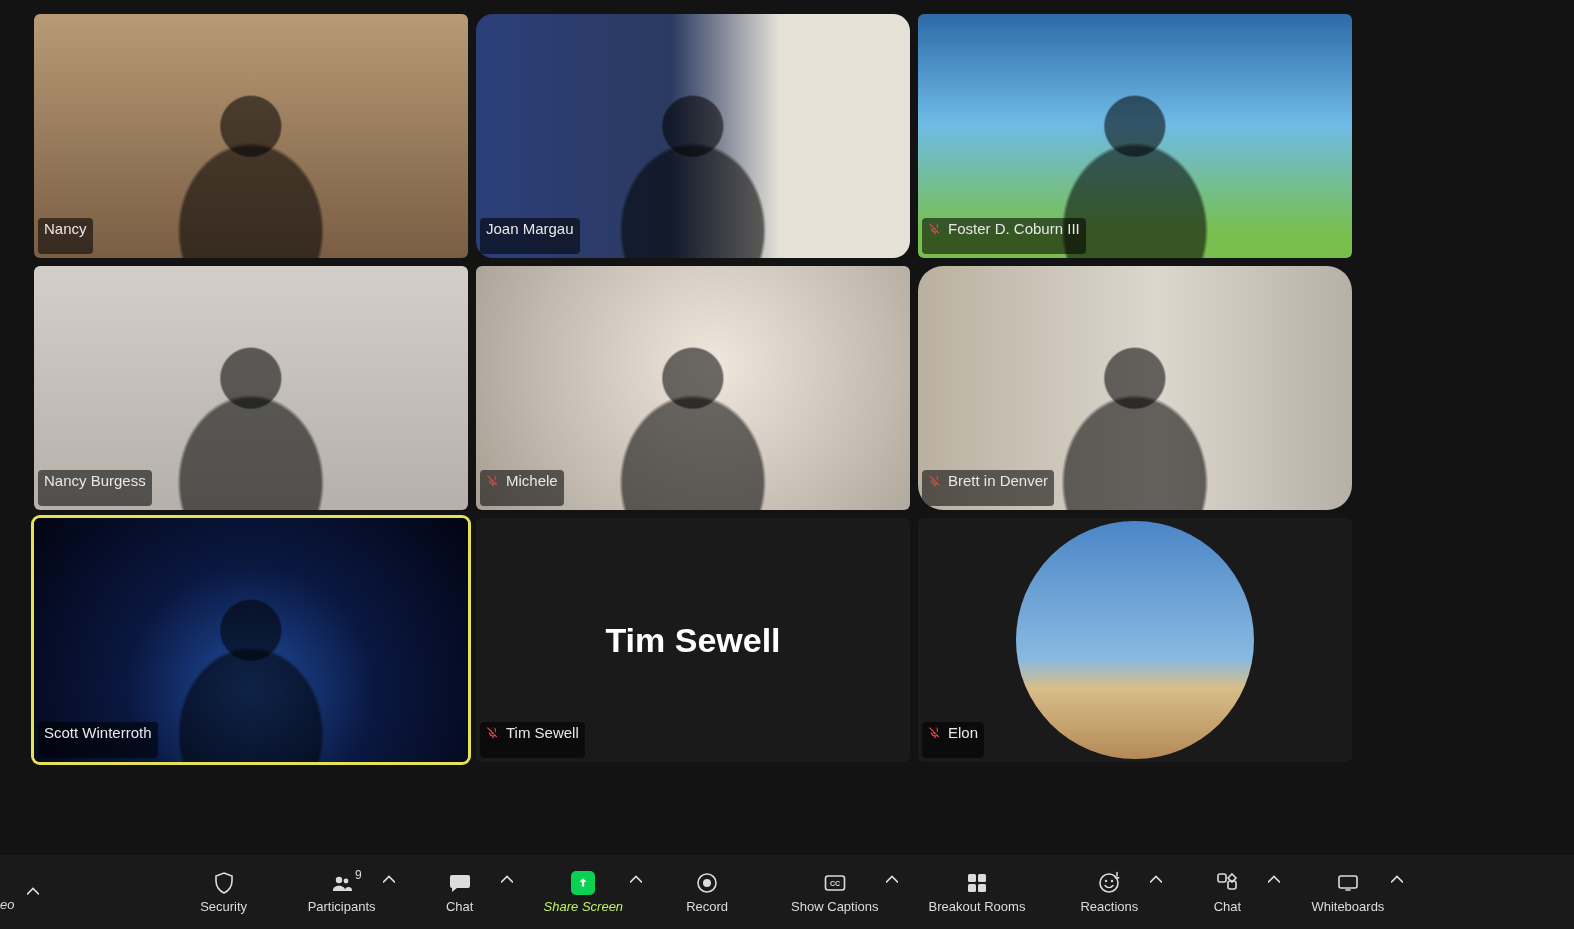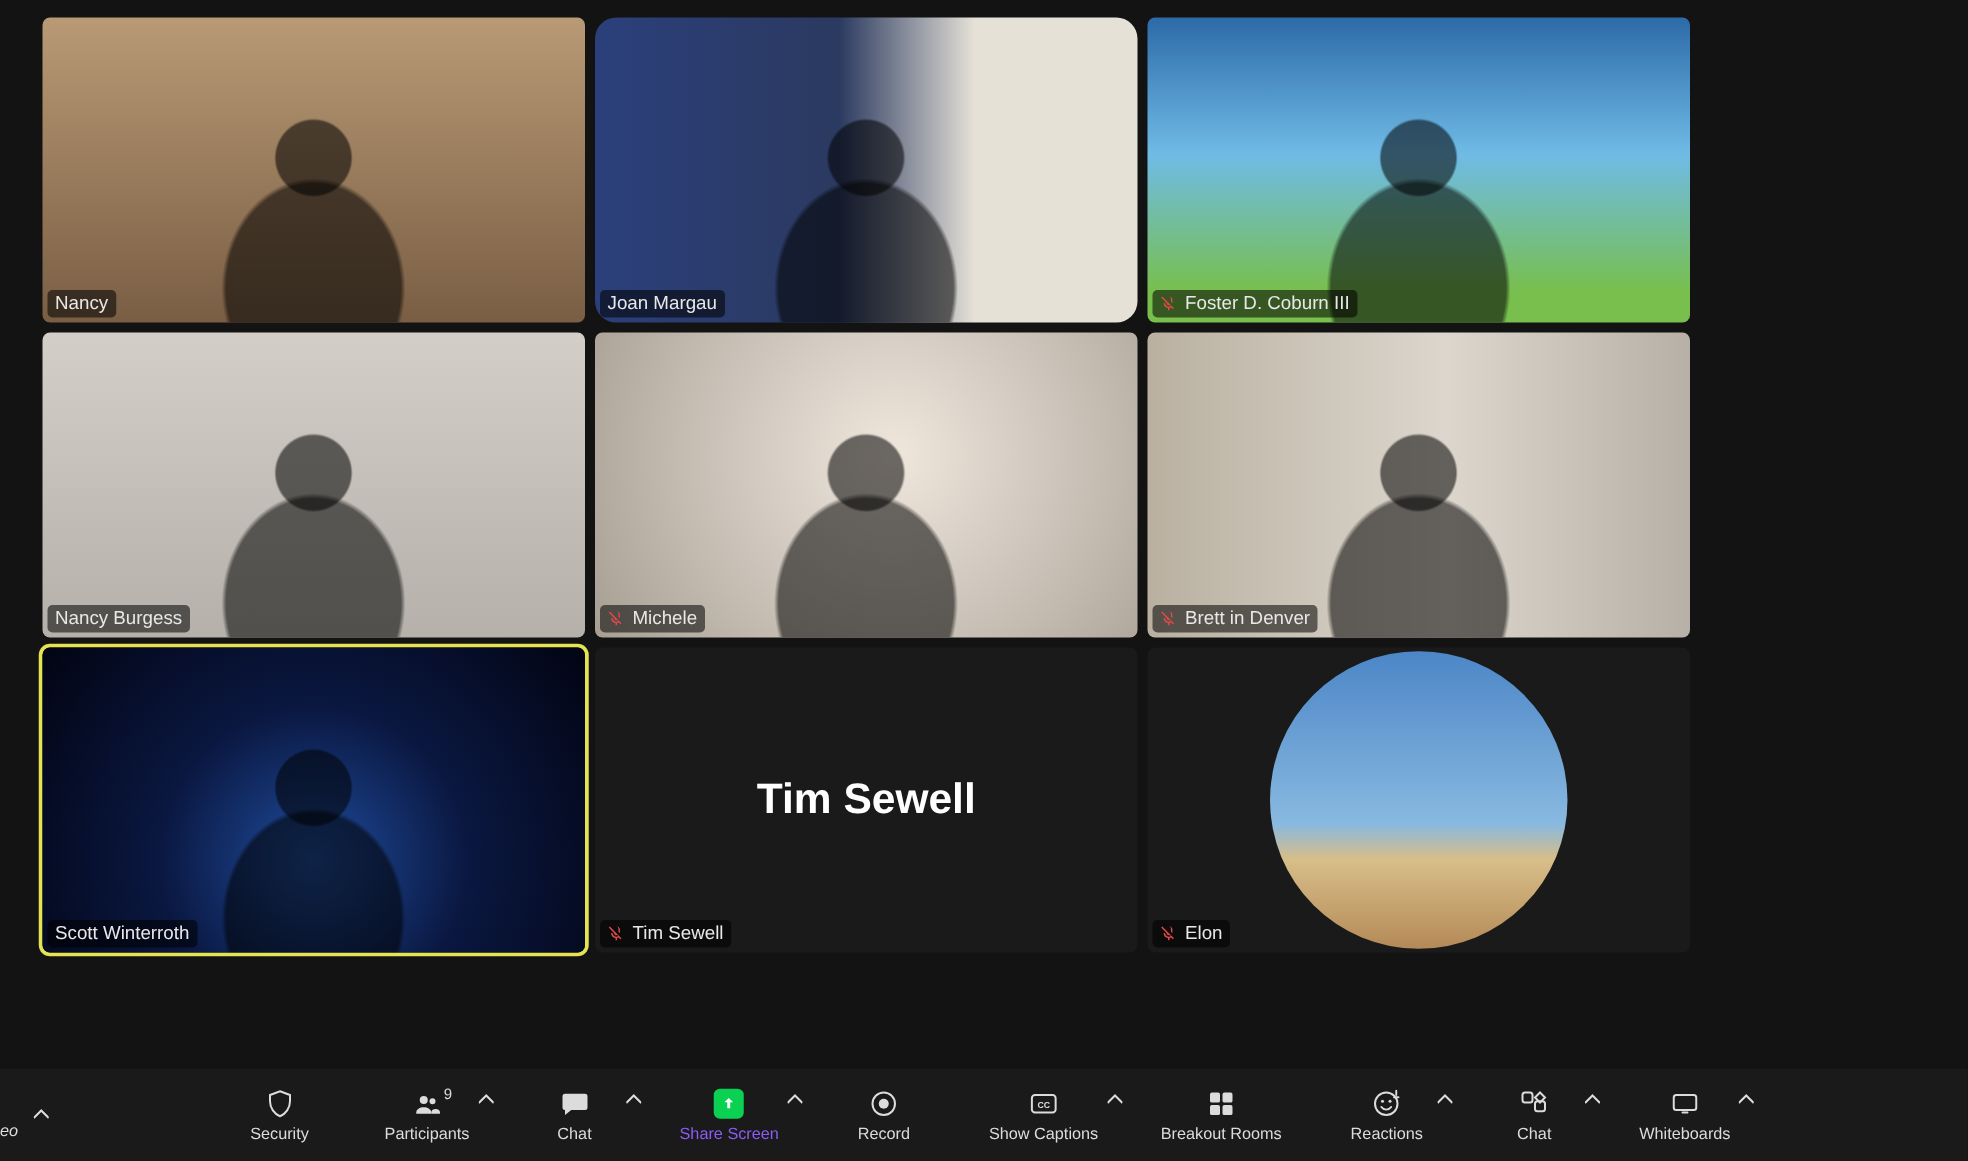--- a/index.html
+++ b/index.html
@@ -29,21 +29,21 @@
     border-radius: 6px;
     overflow: hidden;
   }
   .tile.active {
     box-shadow: 0 0 0 3px #e5e253; 
   }
   .tile .name-badge {
     position: absolute;
     left: 4px;
     bottom: 4px;
-    padding: 2px 6px 2px 6px;
+    padding: 2px 6px 16px 6px;
     background: rgba(0,0,0,0.55);
     color: #e8e8e8;
     font-size: 15px;
     border-radius: 4px;
     display: flex;
     align-items: center;
     gap: 6px;
     line-height: 1.2;
   }
   .mic-muted {
@@ -67,21 +67,21 @@
     width: 238px; height: 238px;
     border-radius: 50%;
     overflow: hidden;
   }
   
   .bg-warm    { background: linear-gradient(180deg, #b89a75 0%, #7a5e44 100%); }
   .bg-bookblue{ background: linear-gradient(90deg, #2b3f7b 0%, #2b3a60 45%, #e5e1d7 70%); border-radius: 17px; }
   .bg-light   { background: linear-gradient(180deg, #d3cfc8 0%, #b5b1aa 100%); }
   .bg-beach   { background: linear-gradient(180deg, #2d6aa8 0%, #6fbbe6 45%, #78bf4d 90%); }
   .bg-blur1   { background: radial-gradient(circle at 55% 40%, #efe6dc 0%, #cfc7bd 45%, #a89f93 100%); }
-  .bg-blur2   { background: linear-gradient(90deg, #b9b0a0 0%, #dcd6cd 55%, #b6b0a6 100%); }
+  .bg-blur2   { background: linear-gradient(90deg, #b9b0a0 0%, #dcd6cd 55%, #b6b0a6 100%); border-radius: 25px; }
   .bg-space   { background: radial-gradient(circle at 50% 70%, #1f4d9e 0%, #0a1740 45%, #020412 100%); }
   .bg-dark    { background: #1a1a1a; }
   .avatar-cadillac {
     background:
       linear-gradient(180deg, #4c86c7 0%, #88b9e0 58%, #d8be89 70%, #b48a57 100%);
   }
   
   .silhouette {
     position: absolute;
     bottom: 0; left: 50%;
@@ -110,21 +110,21 @@
     align-items: center;
     justify-content: center;
     gap: 4px;
     position: relative;
     color: #dcdcdc;
     font-size: 13px;
     cursor: pointer;
     user-select: none;
     min-width: 68px;
   }
-  .tool.green { color: #8b5cf6; }
+  .tool.green { color: #bef264; font-style: italic; }
   .tool .icon-slot { width: 24px; height: 24px; }
   .tool .icon-slot svg { width: 100%; height: 100%; display: block; }
   .tool-chevron {
     position: absolute;
     top: 0px;
     right: -22px;
     width: 18px; height: 18px;
     display: flex; align-items: center; justify-content: center;
     cursor: pointer;
   }

